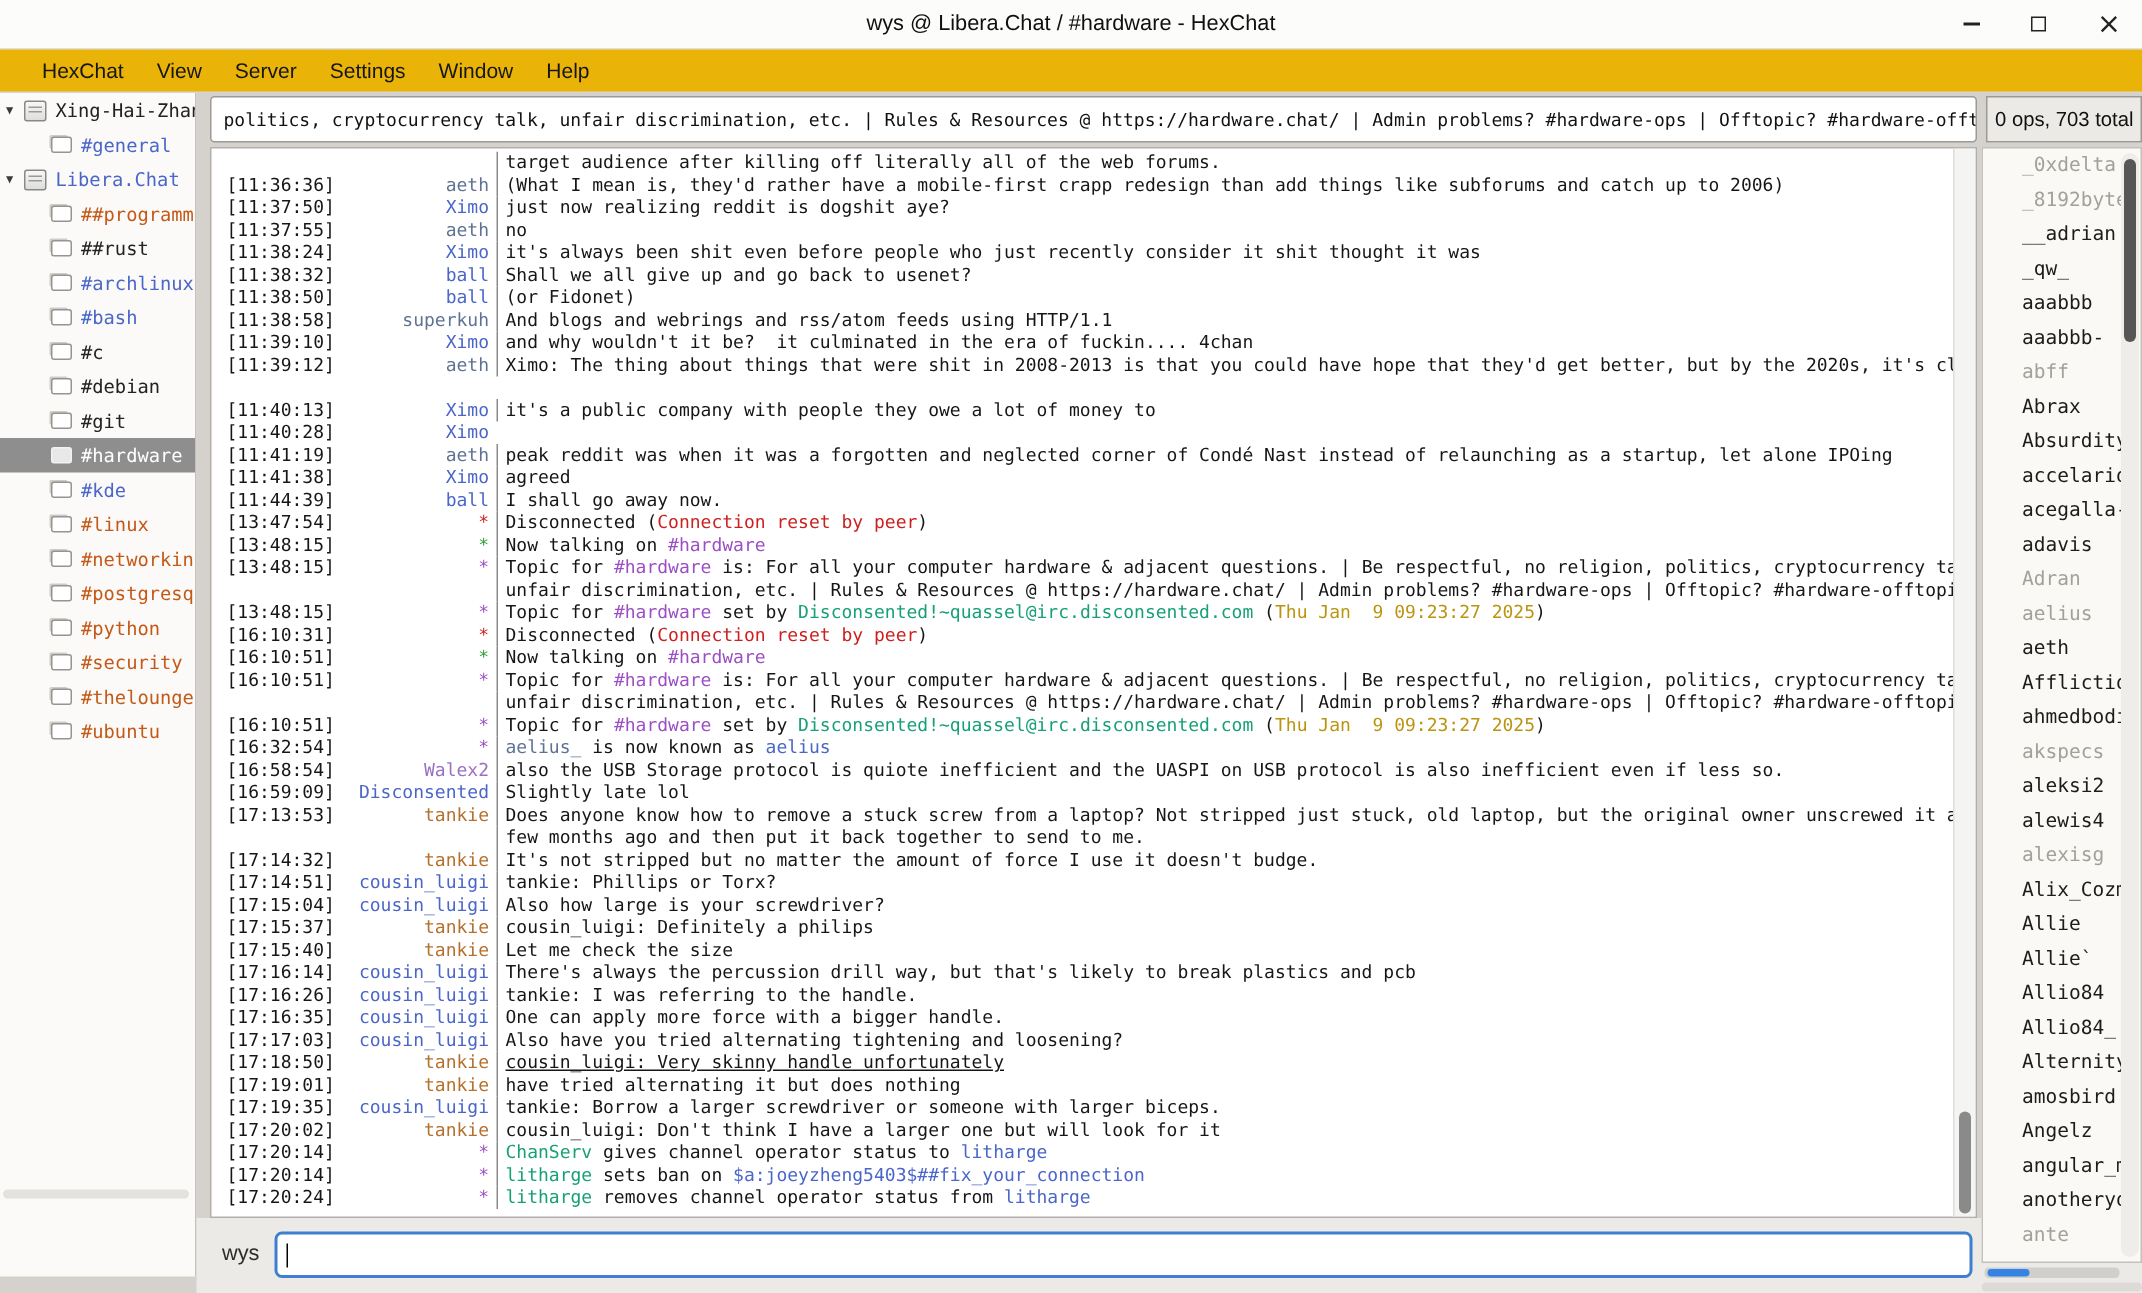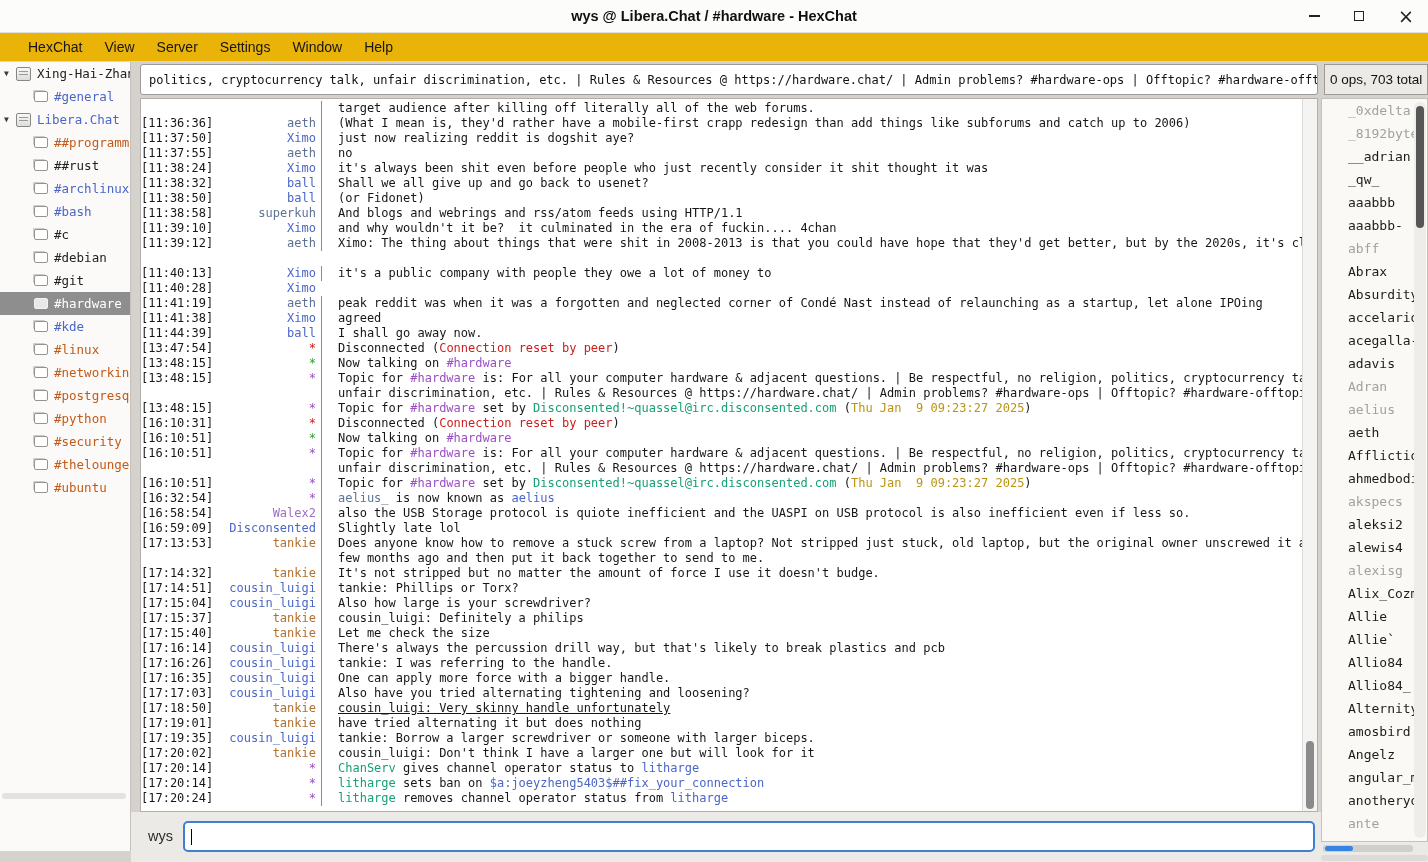--- a/index.html
+++ b/index.html
@@ -4,21 +4,21 @@
 <style>
   html,body{margin:0;padding:0;}
   body{
     width:1428px;height:862px;position:relative;overflow:hidden;
     background:#d5d2cd;font-family:"Liberation Sans",sans-serif;
     -webkit-font-smoothing:antialiased;
   }
   
   .titlebar{position:absolute;left:0;top:0;width:1428px;height:32px;background:#fcfcfb;
     border-bottom:1px solid #e2e0dc;display:flex;align-items:center;justify-content:center;}
-  .title{font-size:14.5px;font-weight:bold;color:#101010;}
+  .title{font-size:14.5px;font-weight:normal;color:#101010;}
   .win-controls{position:absolute;right:14px;top:0;height:32px;display:flex;align-items:center;gap:34px;}
   .wc-min{width:11px;height:1.5px;background:#222;}
   .wc-max{width:10px;height:10px;border:1.5px solid #222;box-sizing:border-box;}
   .wc-close{font-size:19px;line-height:10px;color:#222;font-family:"DejaVu Sans",sans-serif;}
   
   .menubar{position:absolute;left:0;top:33px;width:1428px;height:29px;background:#eab308;
     border-bottom:1px solid #d8d5d1;display:flex;align-items:center;padding-left:17px;box-sizing:border-box;}
   .menu-item{padding:4px 11px;font-size:14px;color:#161616;}
   
   .tree-panel{position:absolute;left:0;top:62px;width:131px;height:789px;background:#fbfaf8;
@@ -41,23 +41,23 @@
   .topic-entry{position:absolute;left:140px;top:64px;width:1178px;height:31px;background:#ffffff;
     border:1px solid #9d9a95;border-radius:3px;box-sizing:border-box;display:flex;align-items:center;
     padding:0 8px;font-family:"DejaVu Sans Mono",monospace;font-size:12px;color:#111;
     white-space:pre;overflow:hidden;}
   
   .chat-box{position:absolute;left:140px;top:98px;width:1178px;height:714px;background:#ffffff;
     border:1px solid #b3b0ab;box-sizing:border-box;overflow:hidden;
     font-family:"DejaVu Sans Mono",monospace;font-size:12px;line-height:15px;}
   .chat-inner{position:absolute;left:0;top:2px;right:14px;bottom:0;overflow:hidden;}
   .chat-line{display:flex;height:15px;white-space:pre;}
-  .c-time{flex:0 0 77px;padding-left:0;color:#161616;overflow:hidden;}
+  .c-time{flex:0 0 77px;padding-left:10px;color:#161616;overflow:hidden;}
   .c-nick{flex:0 0 98px;text-align:right;padding-right:5px;overflow:hidden;}
-  .c-msg{flex:1 1 auto;border-left:1px solid #8b8b8b;padding-left:16px;overflow:hidden;}
+  .c-msg{flex:1 1 auto;border-left:1px solid #8b8b8b;padding-left:5px;overflow:hidden;}
   .chat-vtrack{position:absolute;right:0;top:0;bottom:0;width:14px;background:#f4f4f2;border-left:1px solid #dedddb;}
   .chat-vthumb{position:absolute;right:3px;bottom:2px;width:8px;height:68px;background:#8a8a8a;border-radius:4px;}
   
   .input-strip{position:absolute;left:131px;top:812px;width:1297px;height:50px;background:#eceae7;}
   .nick-label{position:absolute;left:148px;top:828px;font-size:14.5px;color:#2c2c2c;}
   .input-entry{position:absolute;left:183px;top:821px;width:1132px;height:31px;background:#ffffff;
     border:2px solid #3f7fd0;border-radius:5px;box-sizing:border-box;display:flex;align-items:center;
     padding:0 6px;font-family:"DejaVu Sans Mono",monospace;font-size:12px;color:#111;}
   .caret{width:1px;height:16px;background:#000;}
   

